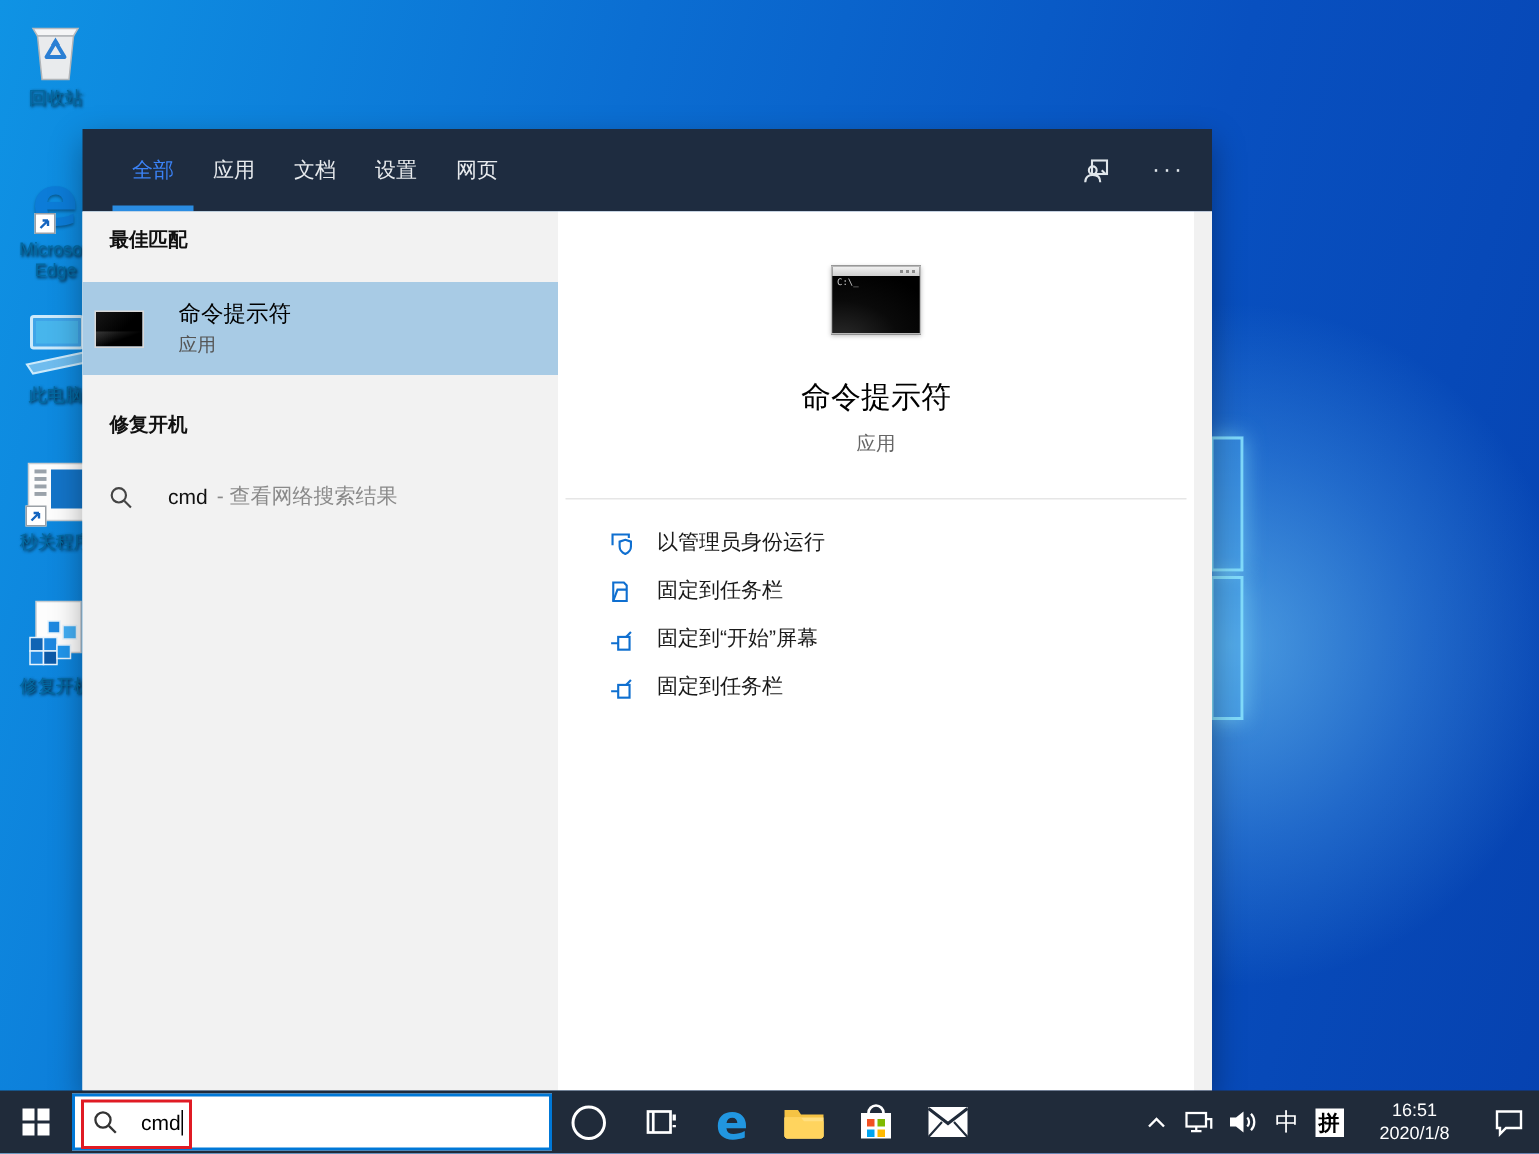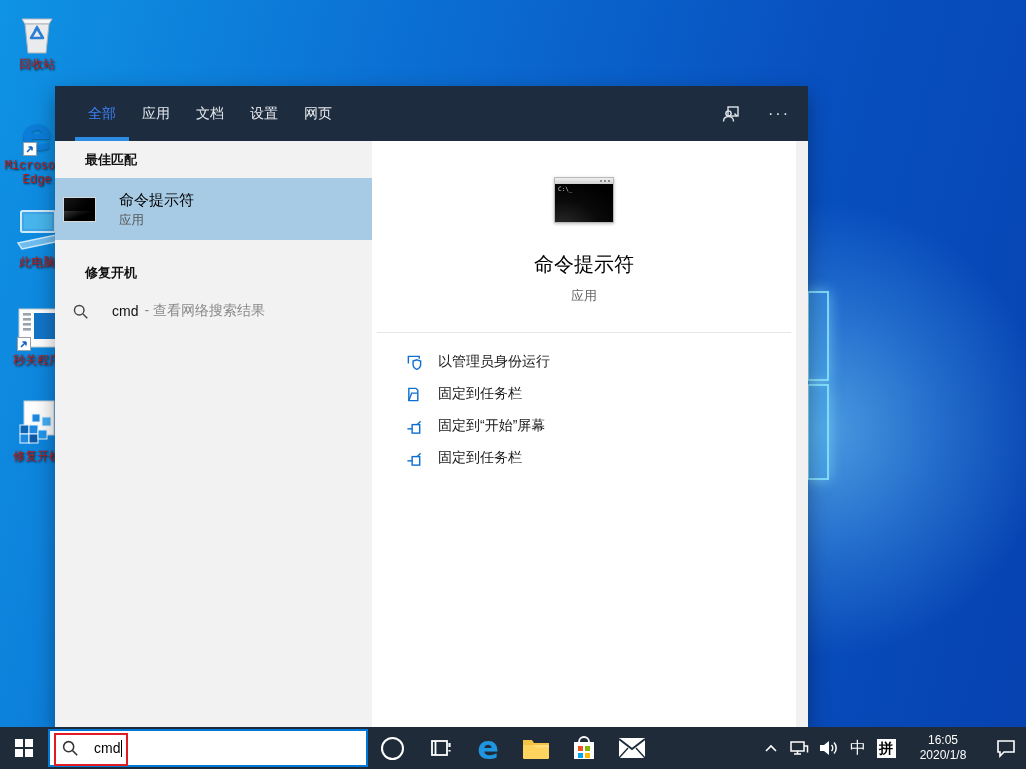--- a/index.html
+++ b/index.html
@@ -13,22 +13,22 @@
     background:radial-gradient(circle at 50% 50%,rgba(130,220,255,.55) 0%,rgba(110,200,255,.25) 40%,rgba(110,200,255,0) 70%);}
   .logo-pane{position:absolute;z-index:1;border:2px solid rgba(140,230,255,.85);
     background:rgba(100,205,255,.28);box-shadow:0 0 14px rgba(140,230,255,.6);}
   .pane1{left:807px;top:291px;width:18px;height:86px;}
   .pane2{left:807px;top:384px;width:18px;height:92px;}
 
   
   .desk-icon{position:absolute;left:1px;width:72px;z-index:2;display:flex;flex-direction:column;
     align-items:center;cursor:default;}
   .desk-icon .ic{height:50px;display:flex;align-items:flex-end;justify-content:center;position:relative;}
-  .desk-icon .lbl{margin-top:3px;font-size:12px;line-height:14px;color:#b91c1c;text-align:center;
-    white-space:nowrap;text-shadow:1px 1px 2px rgba(0,0,0,.85);font-family:Liberation Mono, monospace;}
+  .desk-icon .lbl{margin-top:3px;font-size:12px;line-height:14px;color:#0369a1;text-align:center;
+    white-space:nowrap;text-shadow:1px 1px 2px rgba(0,0,0,.85);}
   .desk-icon .lbl.wrap{white-space:normal;width:70px;}
   .shortcut-arrow{position:absolute;left:2px;bottom:0;width:14px;height:14px;background:#fff;
     border:1px solid #9aa0a6;box-sizing:border-box;display:flex;align-items:center;justify-content:center;}
   .edge-e{font-size:46px;font-weight:bold;color:#0c7cd8;line-height:44px;
     text-shadow:0 1px 2px rgba(0,0,0,.35);font-family:"DejaVu Sans",sans-serif;}
 
   
   .panel{position:absolute;left:55px;top:86px;width:753px;height:641px;z-index:5;
     box-shadow:0 8px 20px rgba(0,0,0,.35);}
   .panel-header{height:55px;background:#1e2c40;display:flex;align-items:stretch;}
@@ -36,21 +36,21 @@
   .tab{display:flex;align-items:center;padding:0 13px;font-size:14px;color:#e8ebee;cursor:pointer;
     border-bottom:4px solid transparent;box-sizing:border-box;padding-top:4px;}
   .tab.active{color:#3b82f6;border-bottom-color:#2a8ce2;}
   .tab .caret{margin-left:6px;font-size:10px;color:#cfd6dd;}
   .header-right{margin-left:auto;display:flex;align-items:center;margin-right:18px;gap:26px;}
   .hdr-btn{color:#dfe5ea;display:flex;align-items:center;cursor:pointer;font-size:16px;letter-spacing:2px;}
 
   .panel-body{position:relative;height:586px;background:#fff;}
   .left-pane{position:absolute;left:0;top:0;bottom:0;width:317px;background:#f2f2f2;}
   .right-gutter{position:absolute;right:0;top:0;bottom:0;width:12px;background:#f1f1f1;}
-  .section-h{padding:10px 18px 9px;font-size:13px;font-weight:bold;color:#111;margin-left:12px;}
+  .section-h{padding:10px 18px 19px;font-size:13px;font-weight:bold;color:#111;}
   .best-item{height:62px;background:#a8cbe5;display:flex;align-items:center;padding-left:8px;cursor:pointer;}
   .cmd-ic-sm{width:33px;height:25px;background:linear-gradient(135deg,#161616,#000 55%);
     border:1px solid #d8d8d8;box-sizing:border-box;position:relative;}
   .cmd-ic-sm::after{content:"";position:absolute;left:0;bottom:0;width:100%;height:10px;
     background:linear-gradient(160deg,rgba(255,255,255,.18),rgba(255,255,255,0) 55%);}
   .best-text{margin-left:23px;}
   .best-title{font-size:15px;color:#000;line-height:19px;}
   .best-sub{font-size:12.5px;color:#555;margin-top:3px;}
   .websec{margin-top:14px;}
   .web-item{height:40px;display:flex;align-items:center;padding-left:17px;cursor:pointer;}
@@ -371,21 +371,21 @@
       <svg width="22" height="20" viewBox="0 0 22 20">
         <polygon points="2,7 6,7 11,3 11,17 6,13 2,13" fill="#fff"></polygon>
         <path d="M13.5 7 a4.3 4.3 0 0 1 0 6 M16 4.5 a8 8 0 0 1 0 11" fill="none" stroke="#fff" stroke-width="1.5"></path>
       </svg>
     </div>
     <div class="tray-btn zh">中</div>
     <div class="tray-btn" style="width:28px">
       <span class="ime-box">拼</span>
     </div>
     <div class="clock">
-      <div>16:05</div>
+      <div>16:51</div>
       <div>2020/1/8</div>
     </div>
     <div class="tray-btn" style="width:40px">
       <svg width="22" height="22" viewBox="0 0 22 22" fill="none" stroke="#fff" stroke-width="1.6">
         <path d="M3 4 H19 V15 H9 L5 19 V15 H3 Z"></path>
       </svg>
     </div>
   </div>
 </div>
 

